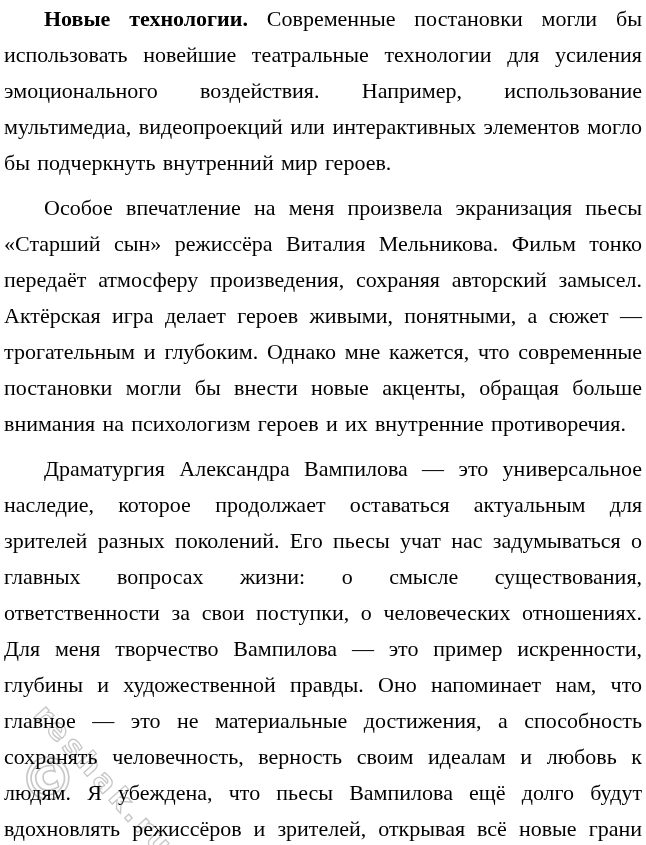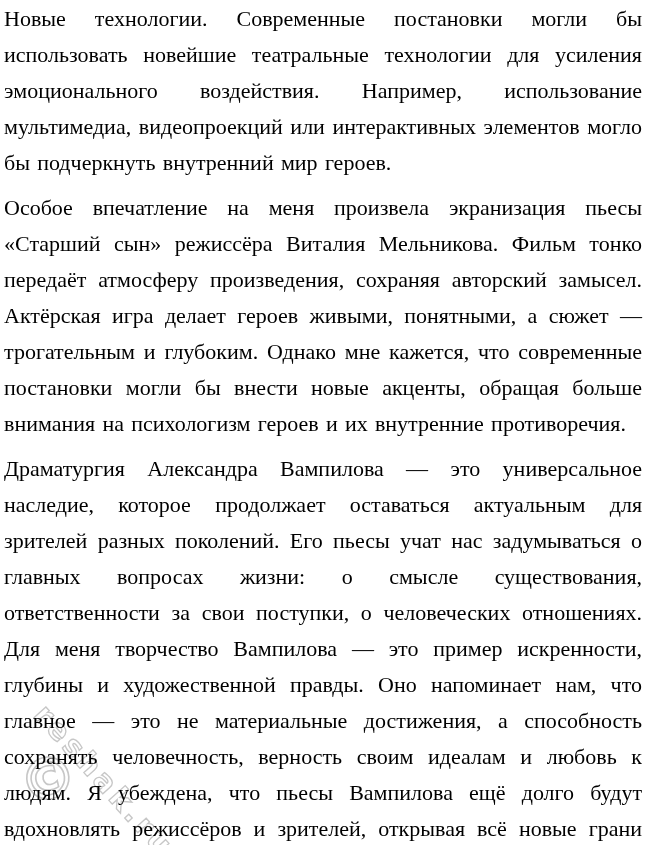--- a/index.html
+++ b/index.html
@@ -21,21 +21,22 @@
     padding: 1px 4px 0 4px;
   }
   p.para {
     margin: 0 0 9px 0;
     font-size: 22px;
     line-height: 36px;
     text-align: justify;
     word-spacing: 0.08em;
   }
   p.para .lead {
-    font-weight: normal;
+    font-weight: bold;
+    margin-left: 40px;
   }
   
   .watermark {
     position: absolute;
     left: 14px;
     top: 682px;
     width: 170px;
     height: 163px;
     z-index: 0;
     pointer-events: none;

